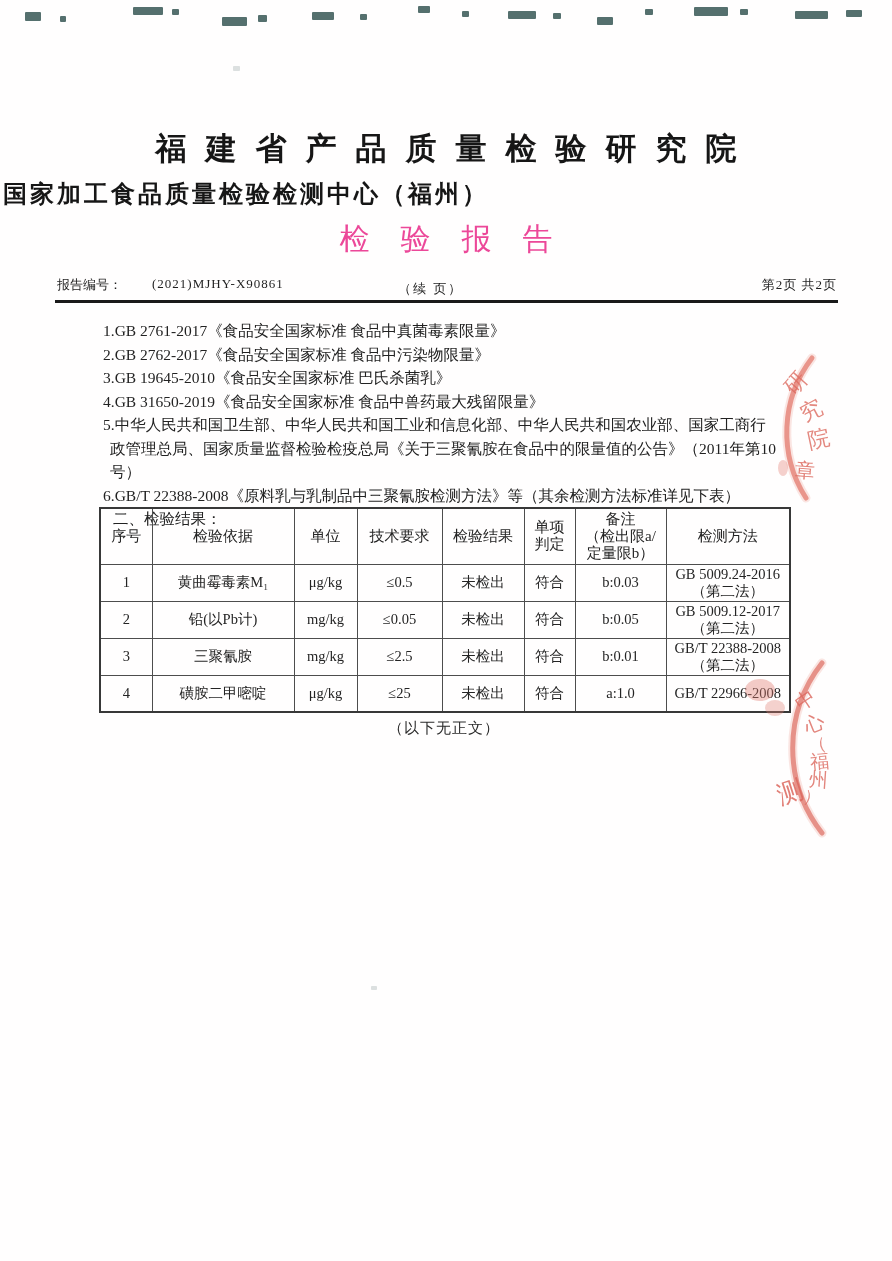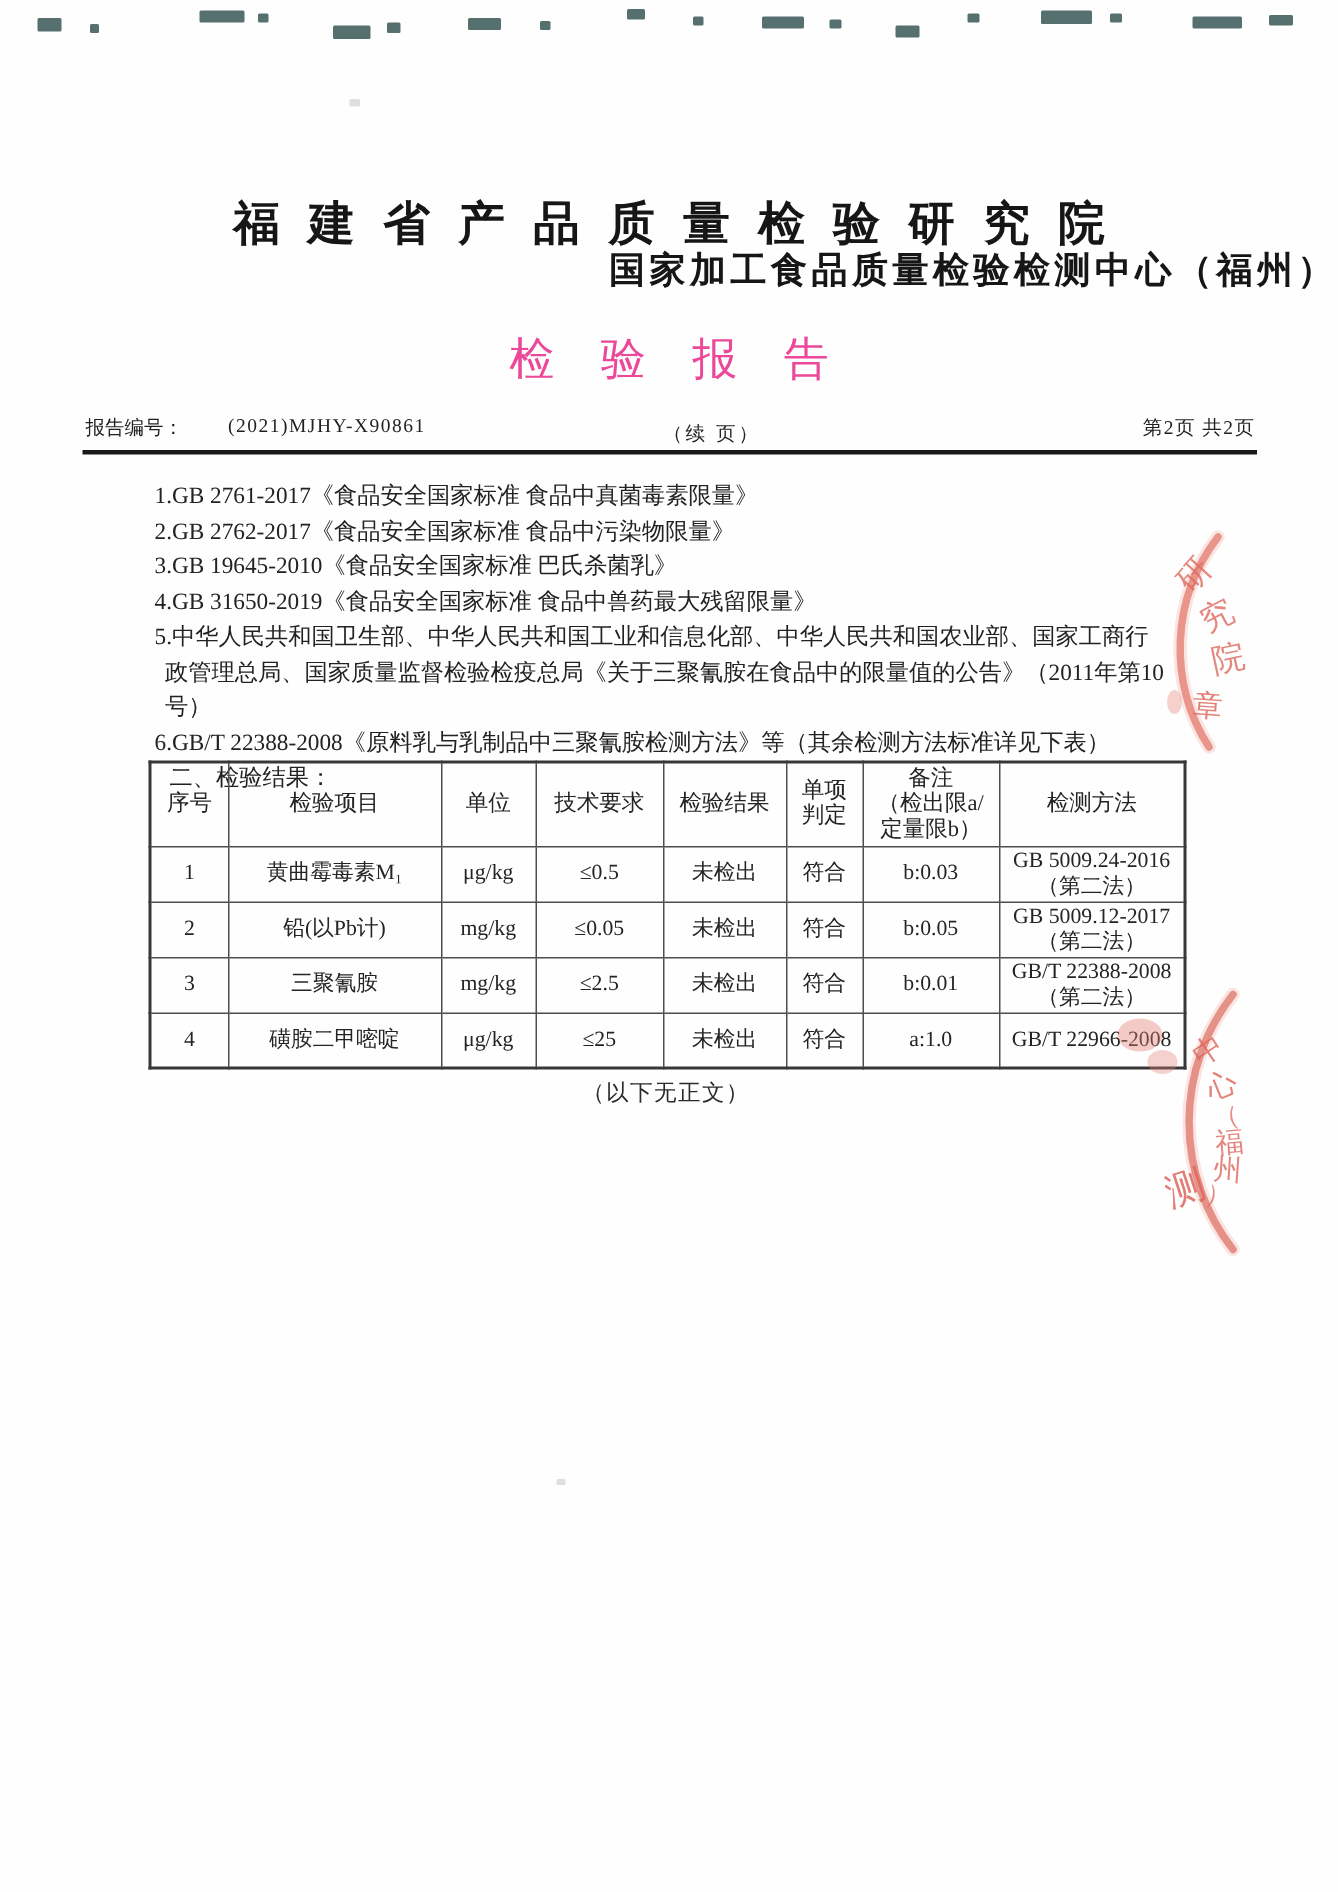--- a/index.html
+++ b/index.html
@@ -11,30 +11,30 @@
     color:#1f1f1f;
     padding-left:24px;
   }
   
   .noise { position:absolute; background:#30504e; opacity:.82; border-radius:1px; }
   .noise.light { background:#b9c2c2; opacity:.5; }
 
   
   .t1 { position:absolute; top:128px; left:0; width:100%; text-align:center;
         font-size:31px; font-weight:bold; letter-spacing:19px; text-indent:19px; color:#161616; }
-  .t2 { position:absolute; top:164px; left:0; width:100%; text-align:right;
+  .t2 { position:absolute; top:178px; left:0; width:100%; text-align:left;
         font-size:24px; font-weight:bold; letter-spacing:3px; text-indent:3px; color:#161616; }
   .t3 { position:absolute; top:219px; left:0; width:100%; text-align:center;
         font-size:30px; font-weight:normal; letter-spacing:31px; text-indent:31px; color:#ec4899; }
 
   
   .meta { position:absolute; top:276px; left:57px; right:55px; height:20px; font-size:13px; }
   .meta .no-label { position:absolute; left:0; top:0; }
   .meta .no-value { position:absolute; left:95px; top:0; letter-spacing:1px; }
-  .meta .continued { position:absolute; left:341px; top:4px; letter-spacing:2px;margin-left:44px; }
+  .meta .continued { position:absolute; left:341px; top:4px; letter-spacing:2px; }
   .meta .pageinfo { position:absolute; right:0; top:0; letter-spacing:1px; }
   .rule { position:absolute; top:300px; left:55px; width:783px; height:3px; background:#1a1a1a; }
 
   
   .body-text { position:absolute; top:319px; left:100px; width:700px; font-size:15.5px; line-height:23.5px; color:#222; }
   .body-text p { margin:0; }
   .body-text .heading { margin-left:13px; }
   .body-text .item { padding-left:10px; text-indent:-7px; }
   .body-text .item.wide-wrap { max-width:676px; }
 
@@ -113,21 +113,21 @@
         <col style="width:63px">
         <col style="width:85px">
       <col style="width:82px">
         <col style="width:51px">
         <col style="width:91px">
         <col style="width:124px">
     </colgroup>
     <thead>
         <tr id="results-head">
           <th>序号</th>
-          <th>检验项目</th>
+          <th>检验依据</th>
           <th>单位</th>
           <th>技术要求</th>
           <th>检验结果</th>
           <th>单项
 判定</th>
           <th>备注
 （检出限a/
 定量限b）</th>
           <th>检测方法</th>
         </tr>

